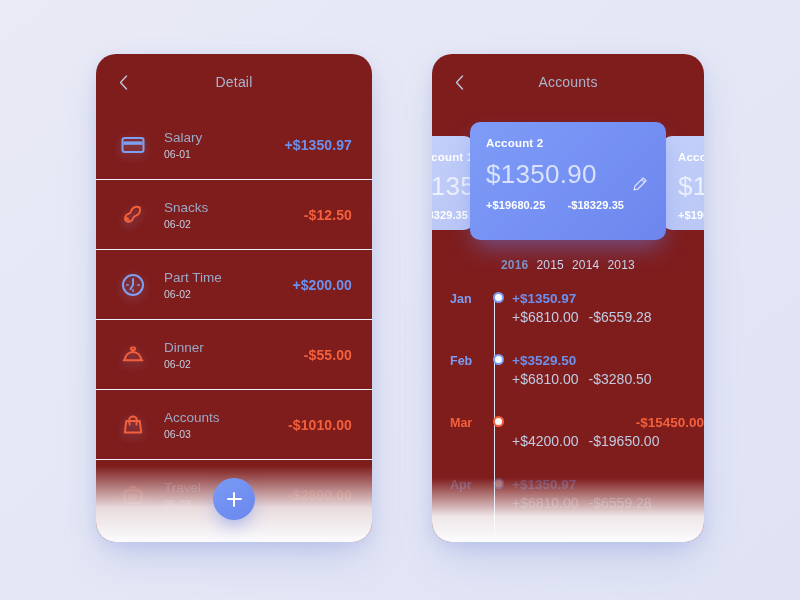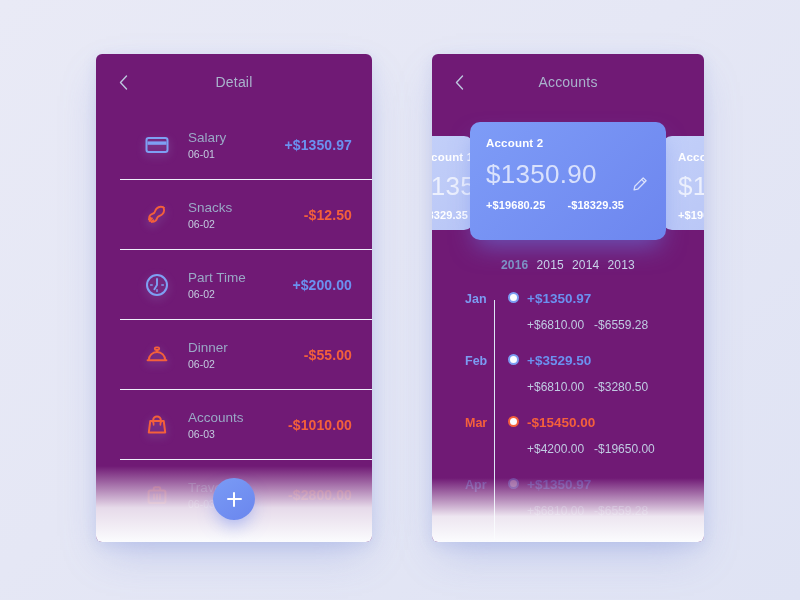--- a/index.html
+++ b/index.html
@@ -12,22 +12,22 @@
 
   body {
     font-family: "Liberation Sans", sans-serif;
     background: linear-gradient(140deg, #e9eaf6 0%, #e5e7f5 45%, #dfe3f4 100%);
     position: relative;
   }
 
   
   .phone {
     position: absolute;
-    background: #701a75;
-    border-radius: 6px;
+    background: #7f1d1d;
+    border-radius: 20px;
     overflow: hidden;
     box-shadow: 0 18px 40px -10px rgba(120,140,215,0.38),
                 0 4px 14px rgba(130,150,220,0.18);
   }
   #phone-left  { left: 96px;  top: 54px; width: 276px; height: 488px; }
   #phone-right { left: 432px; top: 54px; width: 272px; height: 488px; }
 
   
   .navbar {
     height: 56px;
@@ -56,21 +56,20 @@
   .detail-list {
     position: relative;
   }
   .detail-row {
     height: 70px;
     display: flex;
     align-items: center;
     padding: 0 20px;
     border-bottom: 1px solid #eef2fb;
     position: relative;
-    margin-left: 24px;
   }
   .detail-row:last-child { border-bottom: none; }
   .row-icon {
     width: 34px; height: 34px;
     flex: none;
     display: flex; align-items: center; justify-content: center;
     margin-right: 14px;
   }
   .row-icon svg { display: block; filter: drop-shadow(0 3px 4px rgba(160,175,225,0.35)); }
   .row-text { flex: 1 1 auto; min-width: 0; }
@@ -215,21 +214,21 @@
   }
   .year-tab.active {
     color: #7e93c4;
     font-weight: bold;
   }
 
   
   .timeline {
     position: relative;
     margin-top: 18px;
-    padding-left: 33px;
+    padding-left: 18px;
   }
   .timeline-line {
     position: absolute;
     left: 62px;
     top: 10px;
     bottom: -10px;
     width: 1px;
     background: #dde5f7;
   }
   .tl-row {
@@ -264,28 +263,28 @@
   .tl-body { flex: 1 1 auto; min-width: 0; }
   .tl-total {
     font-size: 13.5px;
     font-weight: bold;
     color: #6b91f0;
     line-height: 17px;
   }
   .tl-sub {
     display: flex;
     gap: 10px;
-    margin-top: 11px;
-    font-size: 12px;
+    margin-top: 3px;
+    font-size: 14px;
     color: #c0cbe2;
     line-height: 14px;
   }
   .tl-row.negative .tl-month { color: #f4603b; }
   .tl-row.negative .tl-dot   { border-color: #f4603b; }
-  .tl-row.negative .tl-total { color: #f4603b; }
+  .tl-row.negative .tl-total { color: #f4603b; text-align: right; }
   .tl-row.faded { opacity: .33; }
 
   .tl-fade {
     position: absolute;
     left: 0; right: 0; bottom: 0;
     height: 64px;
     background: linear-gradient(to bottom, rgba(251,252,254,0) 0%, rgba(251,252,254,.9) 60%, #fbfcfe 100%);
     pointer-events: none;
     z-index: 5;
   }

